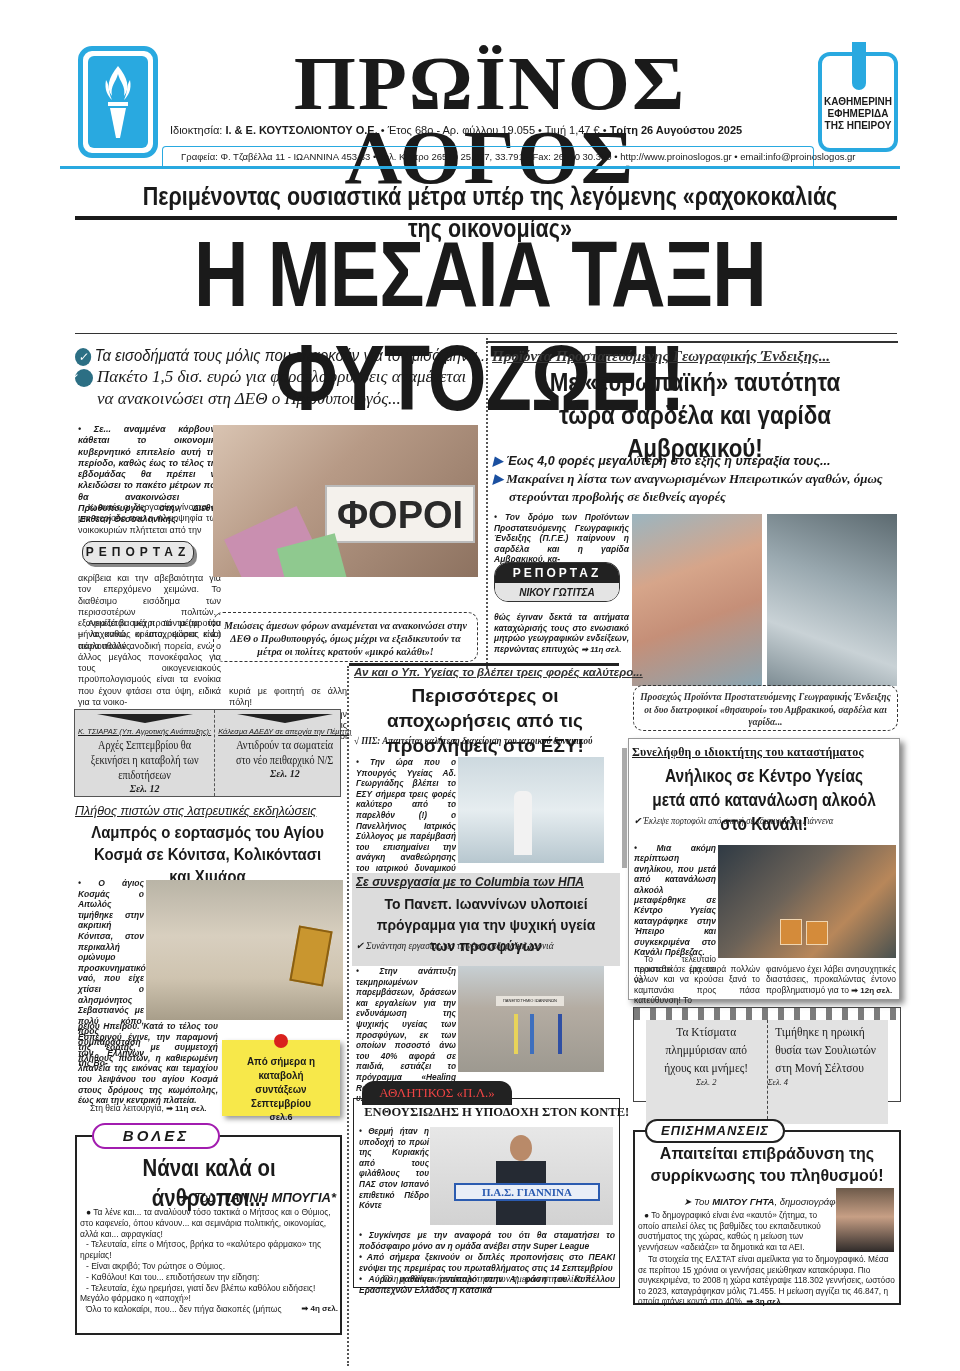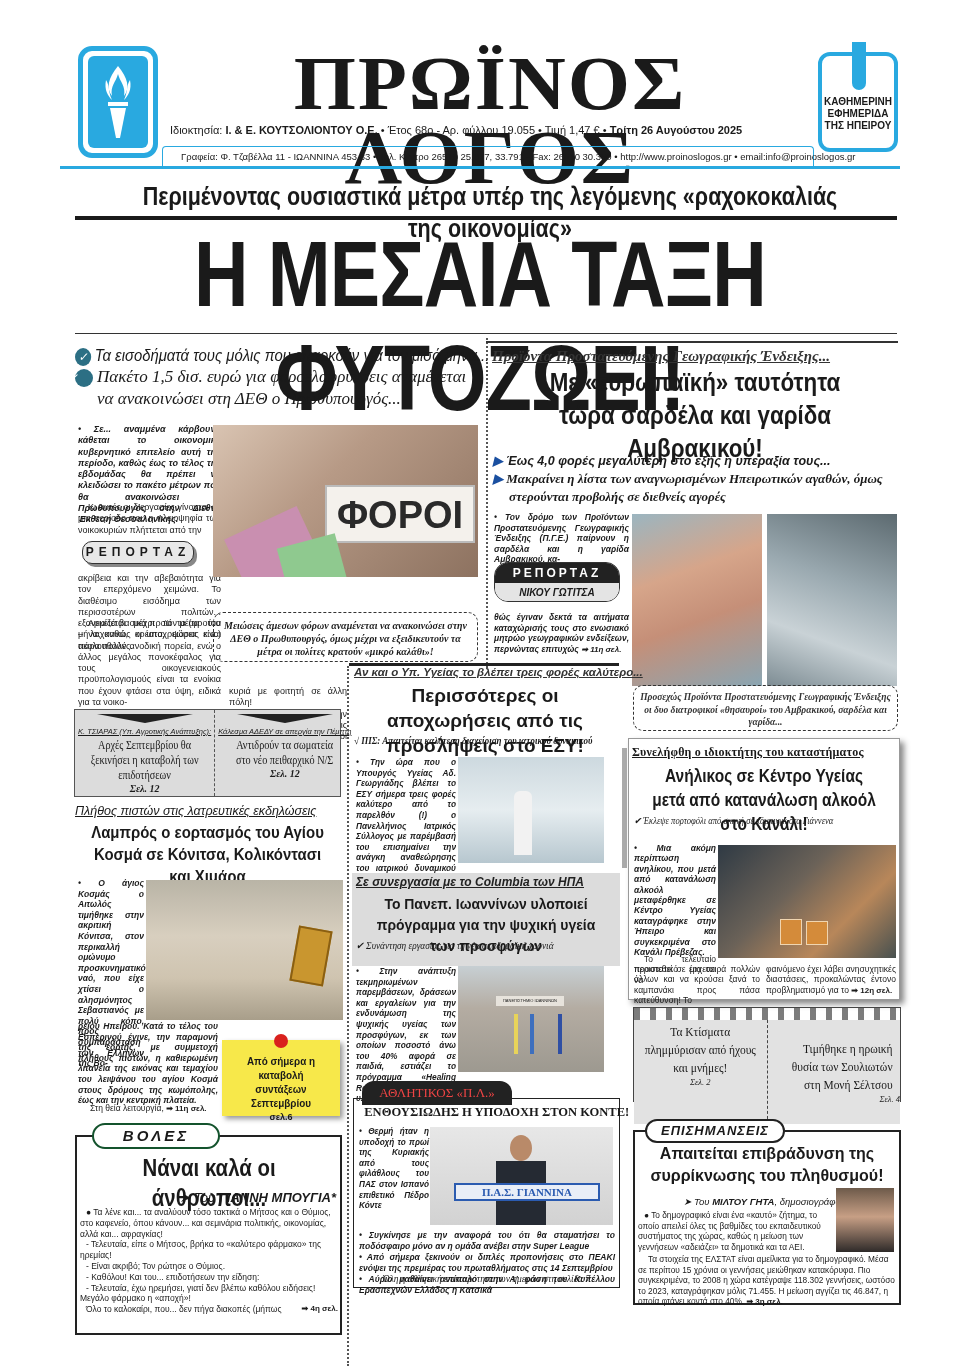--- a/index.html
+++ b/index.html
@@ -193,34 +193,34 @@
 <div class="abs body-txt" style="left:634px;top:954px;width:82px;font-size:8.5px;line-height:10.4px;text-indent:10px">Το τελευταίο περιστατικό έρχεται να</div>
 <div class="abs photo" style="left:718px;top:845px;width:178px;height:113px;background:linear-gradient(135deg,#2f3a44 0%,#6b6258 40%,#b8875a 70%,#47504f 100%)">
   <div class="abs" style="left:62px;top:74px;width:22px;height:26px;background:#d48b3a;border:1px solid #f0d5b0"></div>
   <div class="abs" style="left:88px;top:76px;width:22px;height:24px;background:#d48b3a;border:1px solid #f0d5b0"></div>
 </div>
 <div class="abs body-txt" style="left:634px;top:964px;width:126px;font-size:8.5px;line-height:10.4px">προστεθεί σε μια σειρά πολλών άλλων και να κρούσει ξανά το καμπανάκι προς πάσα κατεύθυνση! Το</div>
 <div class="abs body-txt" style="left:766px;top:964px;width:130px;font-size:8.5px;line-height:10.4px"><span>φαινόμενο έχει λάβει ανησυχητικές διαστάσεις, προκαλώντας έντονο προβληματισμό για το</span> <span class="ref">➡ 12η σελ.</span></div>
 
 <div class="abs" style="left:633px;top:1007px;width:268px;height:95px;border:1px solid #444">
   <div style="height:12px;background:repeating-linear-gradient(90deg,#444 0 6px,transparent 6px 16px);opacity:.7"></div>
-  <div style="display:flex;height:104px;background:#e2e2e2;margin:0 0">
+  <div style="display:flex;height:104px;background:#e2e2e2;margin:0 12px">
     <div style="flex:1;text-align:center;border-right:1.5px dashed #444;padding-top:3px">
       <div class="serif" style="font-size:13px;line-height:18px;transform:scaleX(0.88)">Τα Κτίσματα πλημμύρισαν από ήχους και μνήμες!</div>
       <div class="serif it" style="font-size:8.5px">Σελ. 2</div>
     </div>
-    <div style="flex:1;text-align:right;padding-top:20px">
+    <div style="flex:1;text-align:left;padding-top:3px">
       <div class="serif" style="font-size:13px;line-height:18px;transform:scaleX(0.88)">Τιμήθηκε η ηρωική θυσία των Σουλιωτών στη Μονή Σέλτσου</div>
       <div class="serif it" style="font-size:8.5px">Σελ. 4</div>
     </div>
   </div>
 </div>
 
 <div class="abs" style="left:75px;top:1135px;width:267px;height:200px;border:2px solid #222"></div>
-<div class="abs it b" style="left:92px;top:1123px;width:128px;height:26px;background:#fff;border:2px solid #14532d;border-radius:14px;text-align:center;font-size:15px;letter-spacing:3px;line-height:22px">ΒΟΛΕΣ</div>
+<div class="abs it b" style="left:92px;top:1123px;width:128px;height:26px;background:#fff;border:2px solid #a21caf;border-radius:14px;text-align:center;font-size:15px;letter-spacing:3px;line-height:22px">ΒΟΛΕΣ</div>
 <div class="abs headline" style="left:78px;top:1153px;width:262px;font-size:24px;line-height:30px;transform:scaleX(0.85)">Νάναι καλά οι άνθρωποι...</div>
 <div class="abs it" style="left:160px;top:1190px;width:176px;font-size:13px;text-align:right"><span>➤ Του</span> <b>ΓΙΑΝΝΗ ΜΠΟΥΓΙΑ*</b></div>
 <div class="abs" style="left:80px;top:1207px;width:258px;font-size:8.5px;line-height:10.8px">
   <div style="text-indent:6px">● Τα λένε και... τα αναλύουν τόσο τακτικά ο Μήτσος και ο Θύμιος, στο καφενείο, όπου κάνουν... και σεμινάρια πολιτικής, οικονομίας, αλλά και... αφραγκίας!</div>
   <div style="text-indent:6px">- Τελευταία, είπε ο Μήτσος, βρήκα το «καλύτερο φάρμακο» της ηρεμίας!</div>
   <div style="text-indent:6px">- Είναι ακριβό; Τον ρώτησε ο Θύμιος.</div>
   <div style="text-indent:6px">- Καθόλου! Και του... επιδοτήσεων την είδηση:</div>
   <div style="text-indent:6px">- Τελευταία, έχω ηρεμήσει, γιατί δεν βλέπω καθόλου ειδήσεις! Μεγάλο φάρμακο η «αποχή»!</div>
   <div style="text-indent:6px"><span>Όλο το καλοκαίρι, που... δεν πήγα διακοπές (μήπως</span> <span class="ref" style="float:right">➡ 4η σελ.</span></div>
 </div>

